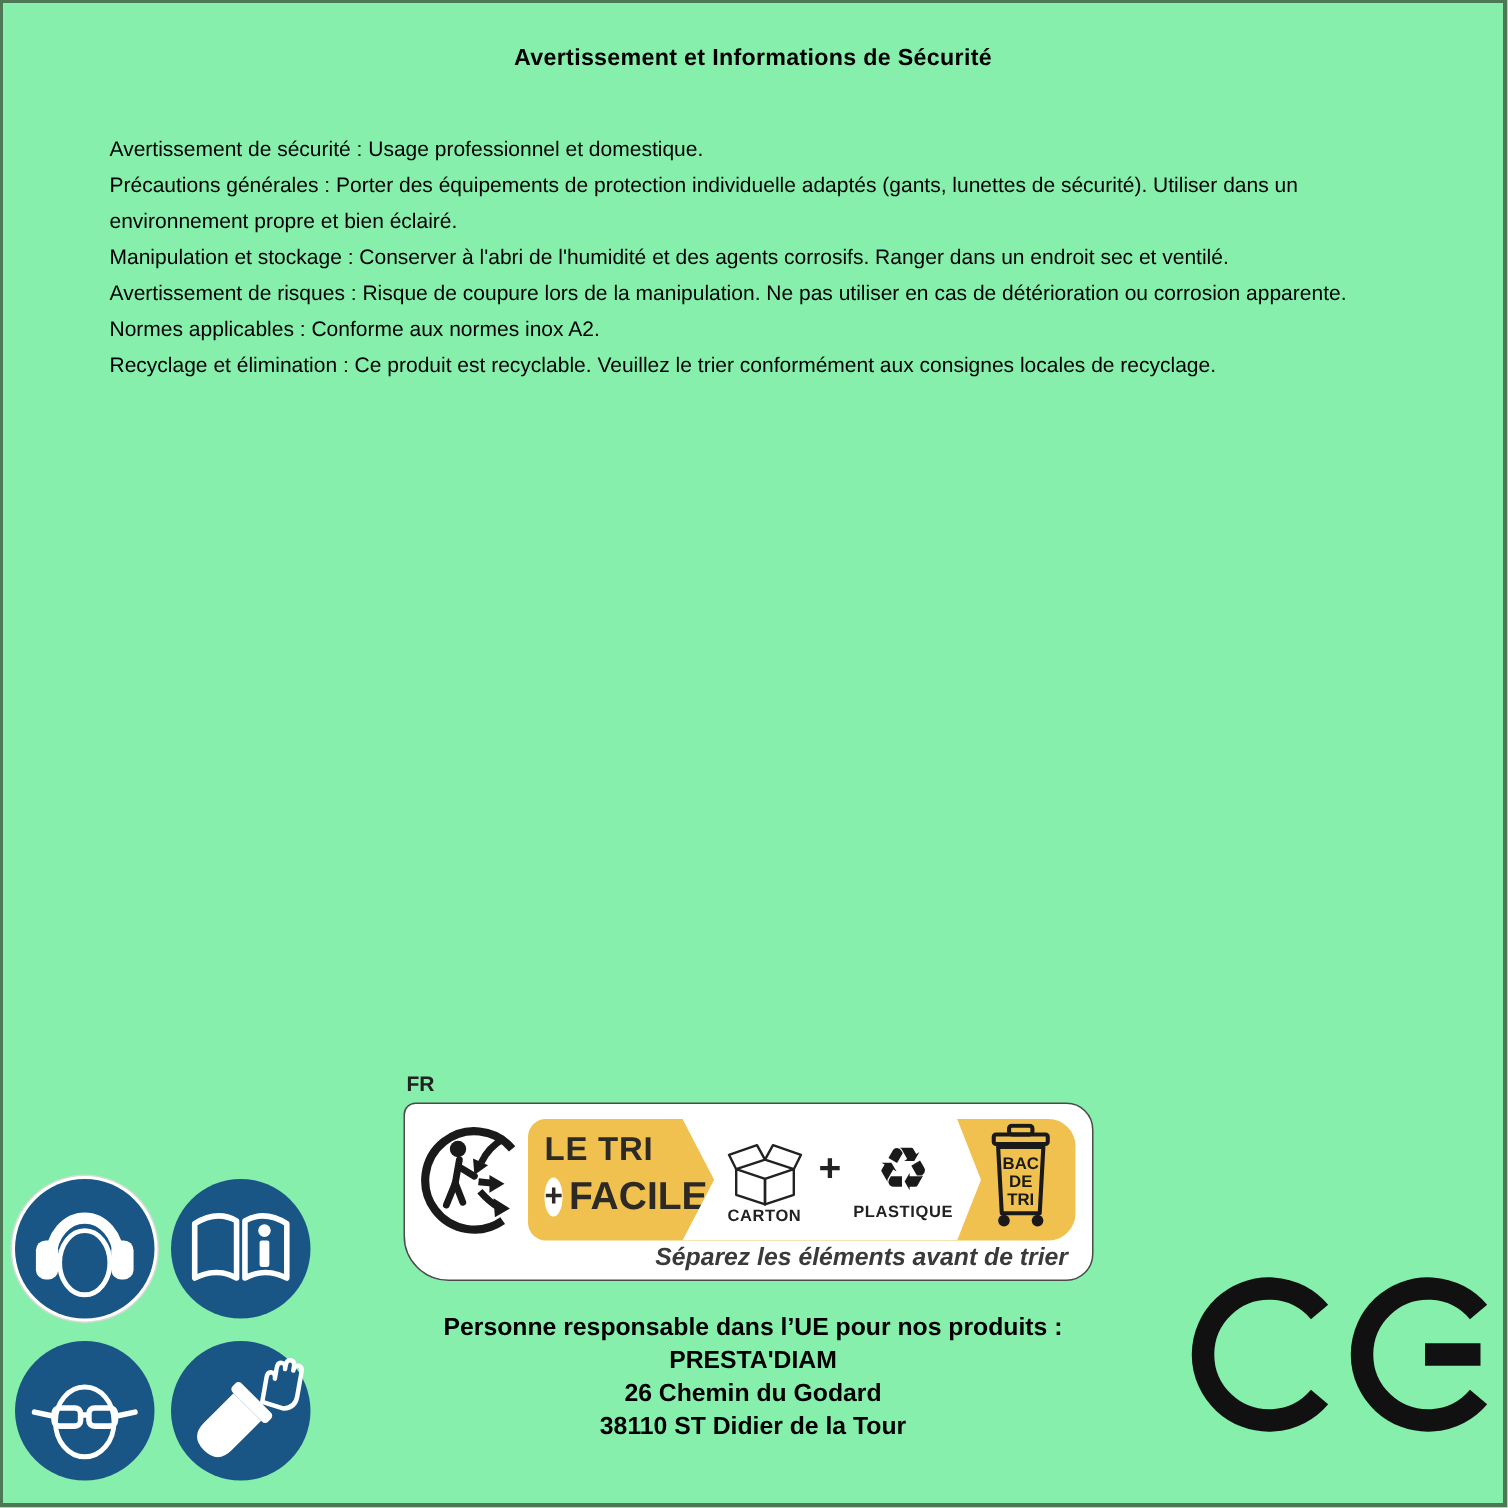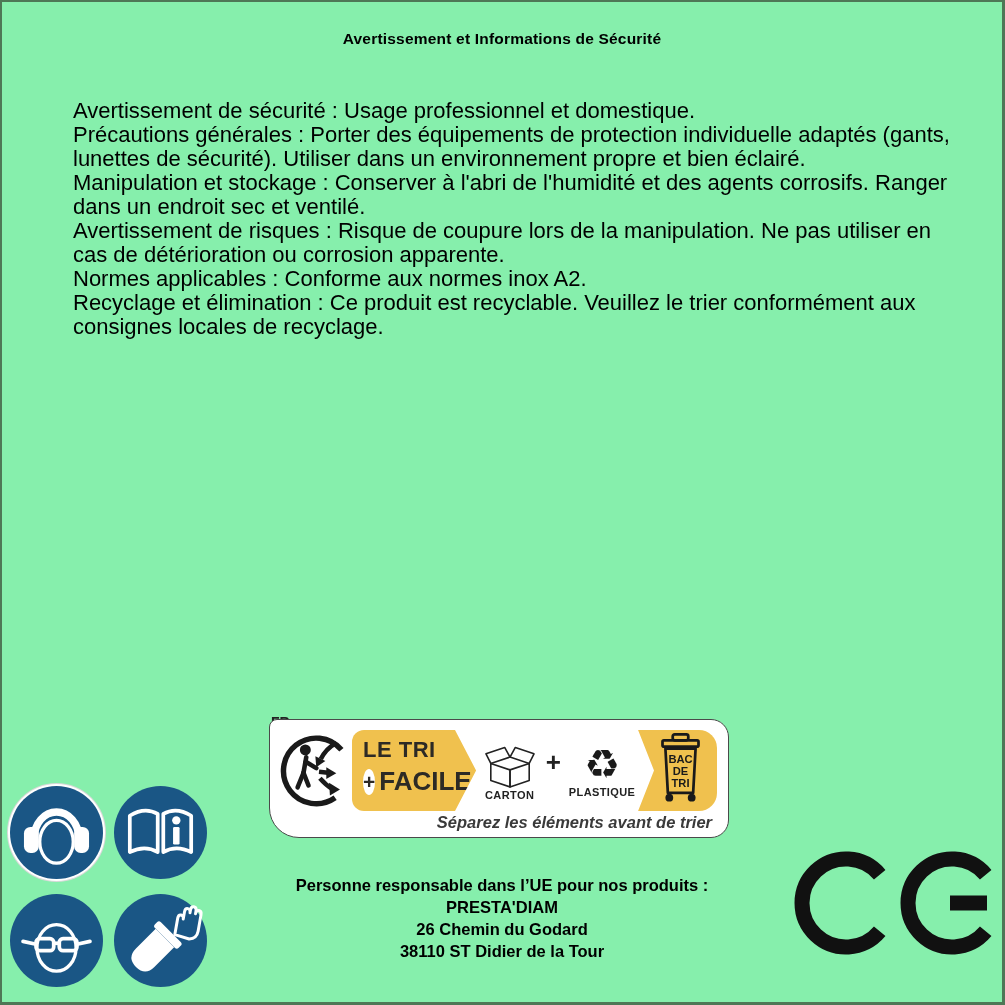--- a/index.html
+++ b/index.html
@@ -3,34 +3,34 @@
 <meta charset="utf-8">
 <style>
   html,body{margin:0;padding:0;background:#fff;}
   .page{
     position:relative;width:1005px;height:1005px;box-sizing:border-box;
     border-style:solid;border-color:#4E7756;border-width:2px 3px 3px 2px;
     background:#86efac;color:#000;font-family:"Liberation Sans",sans-serif;overflow:hidden;
   }
   .doc-title{position:absolute;top:28px;left:0;right:0;text-align:center;
     font-size:15.5px;font-weight:bold;letter-spacing:.2px;}
-  .doc-body{position:absolute;left:71px;top:97px;width:881px;font-size:22px;line-height:24px;}
+  .doc-body{position:absolute;left:71px;top:85px;width:881px;font-size:14px;line-height:24px;}
   .doc-body p{margin:0;}
 
   
   .icons-grid{position:absolute;left:8px;top:784px;display:grid;
     grid-template-columns:93px 93px;grid-auto-rows:93px;column-gap:11px;row-gap:15px;}
   .micon{width:93px;height:93px;border-radius:50%;background:#1A5685;position:relative;}
   .micon svg{position:absolute;left:0;top:0;width:100%;height:100%;}
   .micon.ringed{box-shadow:0 0 0 2px #fff,0 0 0 3px #d9d9d9;}
 
   
   .infotri{position:absolute;left:267px;top:712px;width:462px;height:146px;}
   .fr-label{position:absolute;left:2px;top:0;font-size:14px;font-weight:bold;color:#222;}
-  .capsule{position:absolute;left:0;top:5px;width:460px;height:119px;background:#fff;
+  .capsule{position:absolute;left:0;top:21px;width:460px;height:119px;background:#fff;
     border:1.6px solid #4a4a4a;border-radius:8px 18px 18px 30px;box-sizing:border-box;overflow:hidden;}
   .band{position:absolute;left:82px;top:10px;width:365px;height:81px;background:#F0C14E;
     border-radius:12px 18px 18px 12px;}
   .white-chevron{position:absolute;left:185px;top:10px;width:199px;height:81px;background:#fff;
     clip-path:polygon(0 0,92% 0,100% 50%,92% 100%,0 100%,10.6% 50%);
     display:flex;align-items:center;justify-content:center;gap:8px;
     padding:0 16px 0 24px;box-sizing:border-box;}
   .triman{position:absolute;left:8px;top:8px;width:82px;height:84px;}
   .tagline{position:absolute;left:93px;top:17px;width:95px;color:#2D2A25;}
   .tagline .l1{font-size:22px;font-weight:800;letter-spacing:.5px;}

